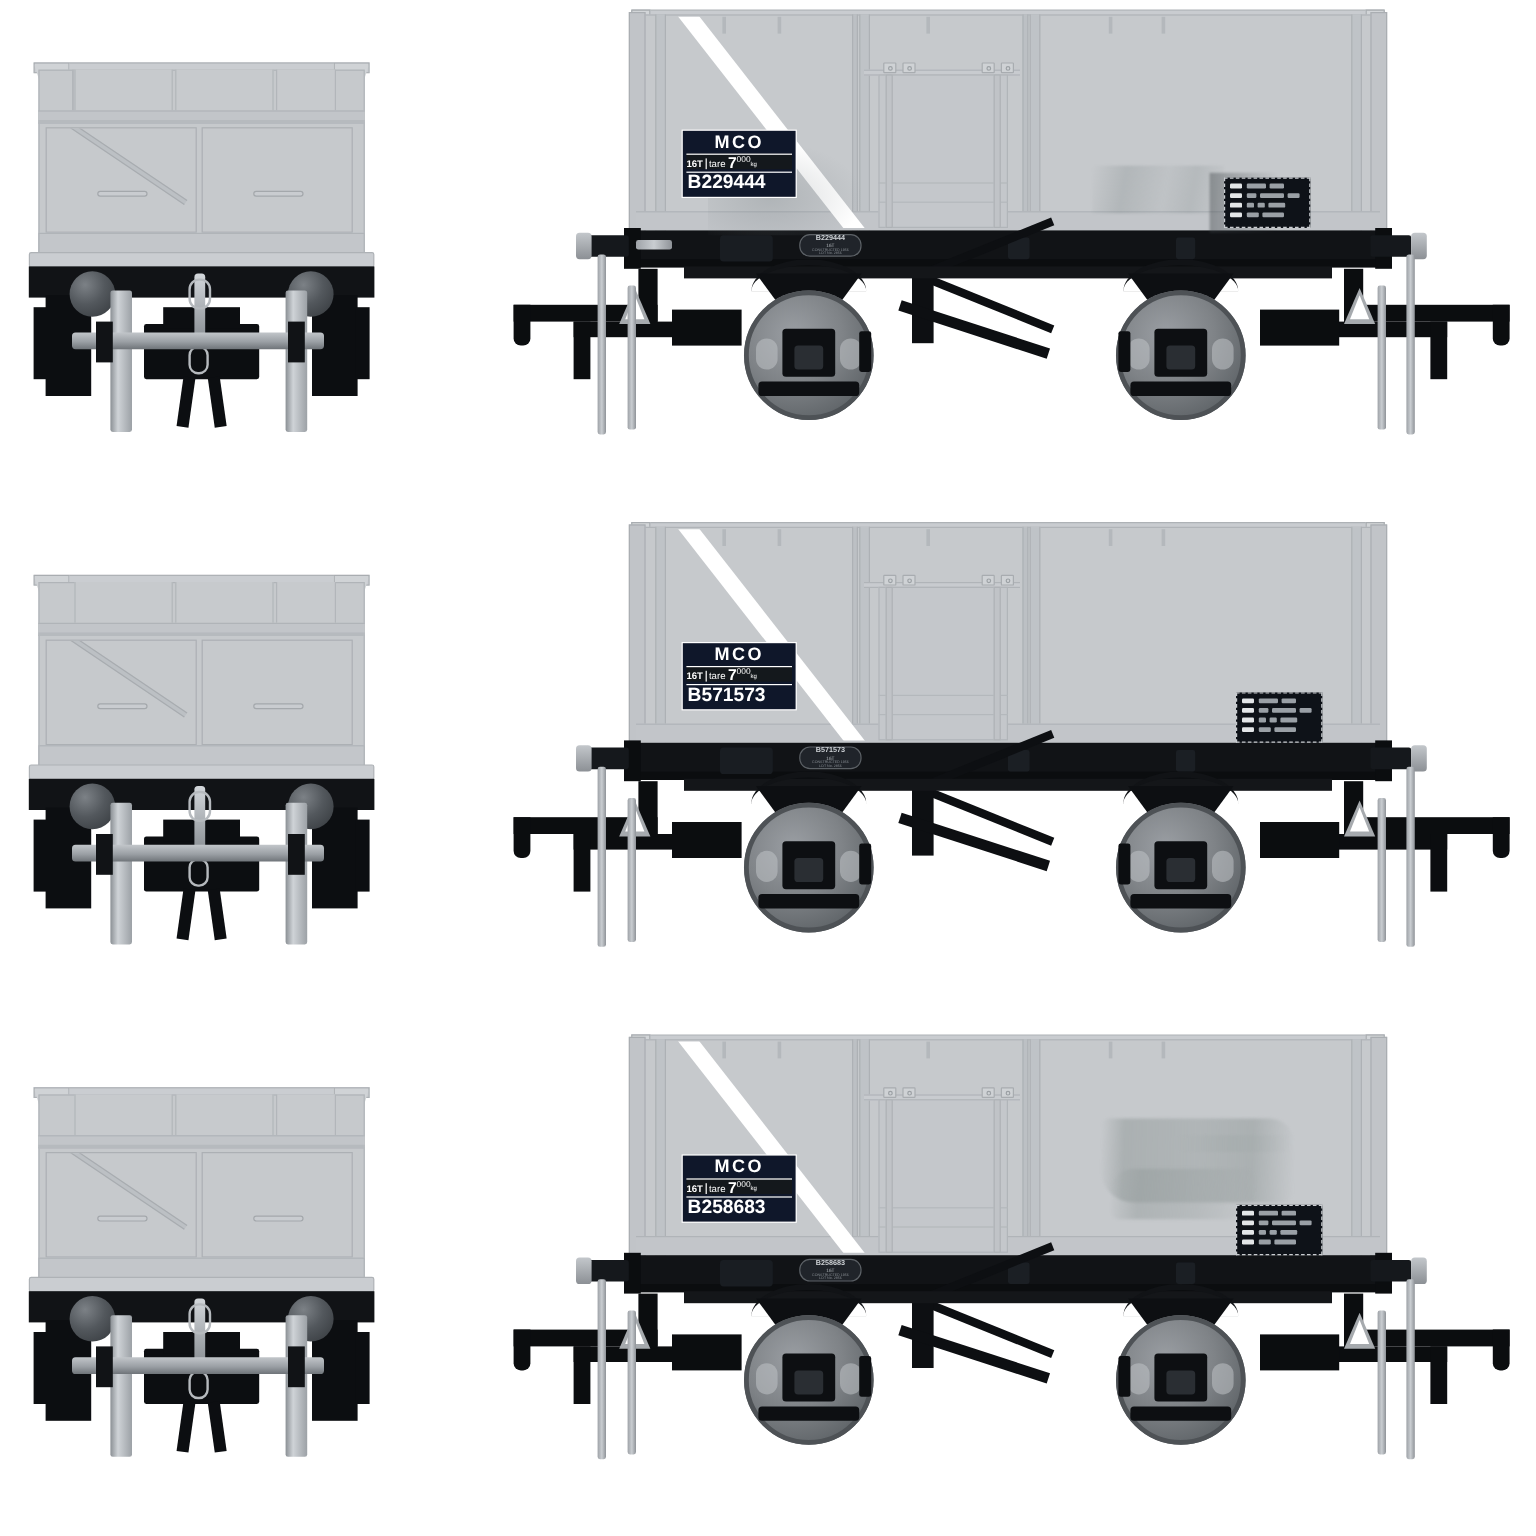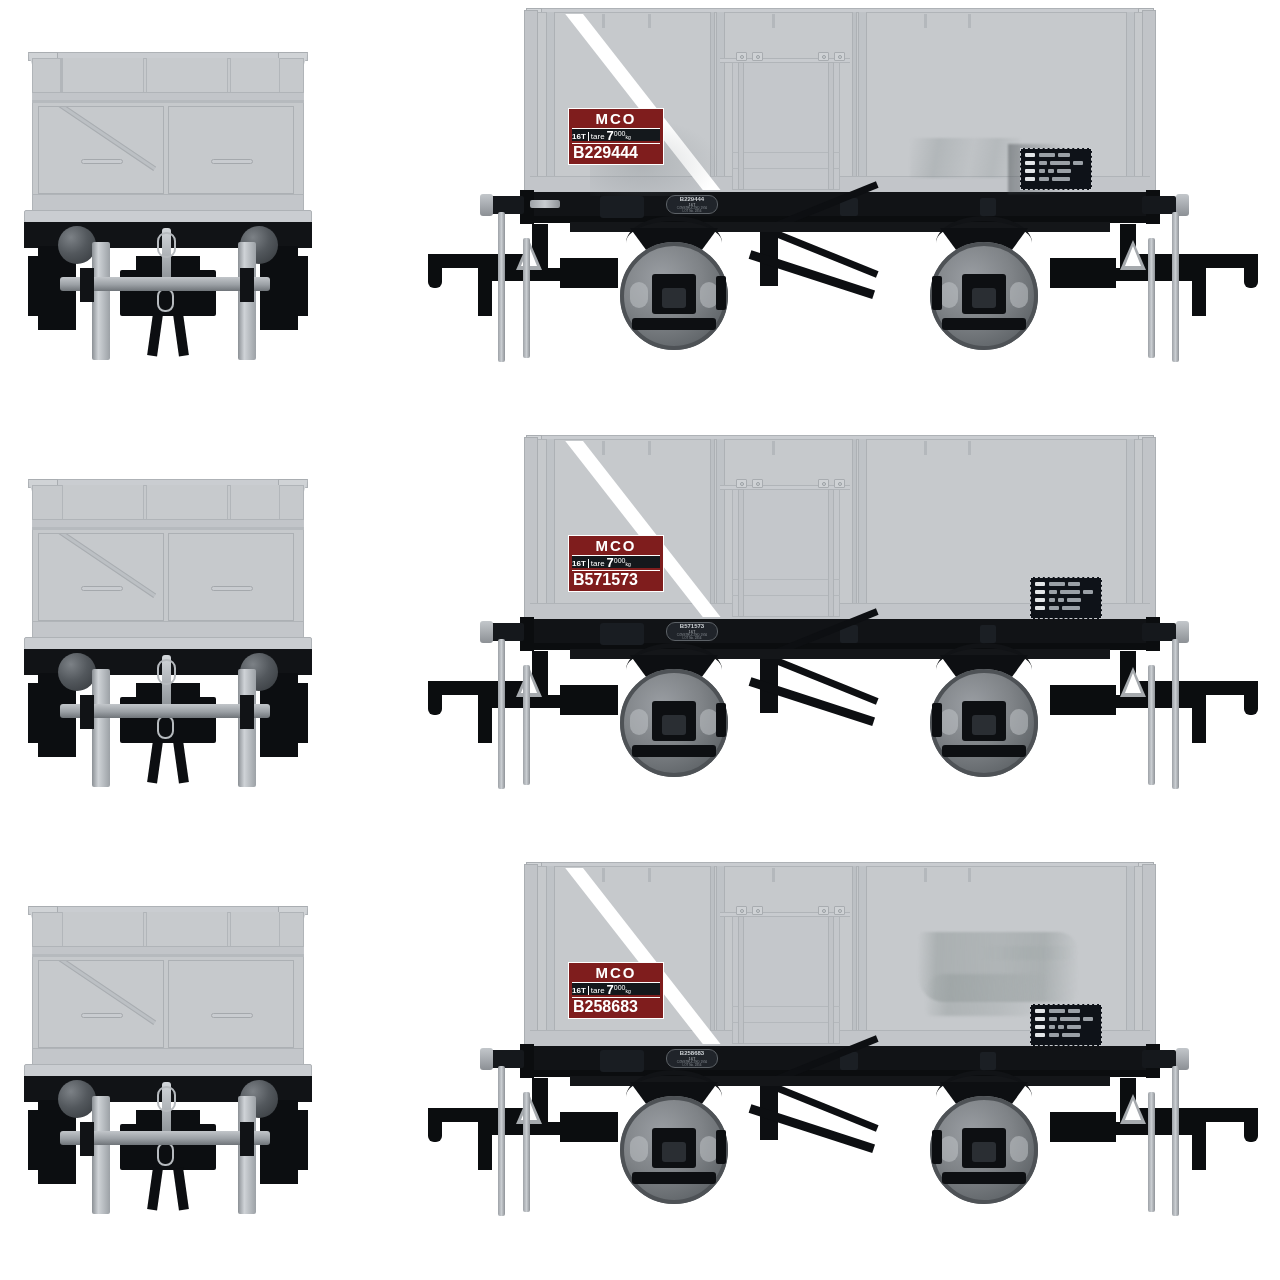--- a/index.html
+++ b/index.html
@@ -43,21 +43,21 @@
     border:1px solid #aeb2b6;box-sizing:border-box;}
   .hinge{position:absolute;top:0px;width:11px;height:9px;background:#cfd2d5;
     border:1px solid #a8acb0;box-sizing:border-box;border-radius:1px;}
   .hinge::after{content:"";position:absolute;left:3px;top:2px;width:4px;height:4px;
     border:1px solid #9ba0a4;border-radius:50%;box-sizing:border-box;}
   .door-hline{position:absolute;left:12px;width:108px;height:1px;background:#b4b8bc;}
 
   
   .mco-panel{position:absolute;z-index:6;width:96px;background:#ffffff;padding:1px;
     box-sizing:border-box;}
-  .mco-inner{background:#7f1d1d;padding:2px 3px 3px 3px;}
+  .mco-inner{background:#0f172a;padding:2px 3px 3px 3px;}
   .mco-title{color:#fff;font-weight:bold;font-size:15px;line-height:15px;letter-spacing:2px;
     text-align:center;font-family:"Liberation Sans",sans-serif;}
   .mco-mid{display:flex;align-items:flex-end;margin-top:2px;background:#14181c;
     border-top:1px solid #fff;padding-top:1px;}
   .mco-cap{color:#fff;font-size:8px;font-weight:bold;line-height:9px;padding-right:2px;
     border-right:1px solid #fff;}
   .mco-tare{color:#fff;font-size:8px;line-height:9px;padding:0 2px;}
   .mco-big{color:#fff;font-size:13px;font-weight:bold;line-height:11px;}
   .mco-sup{color:#fff;font-size:7px;line-height:7px;position:relative;top:-4px;}
   .mco-kg{color:#fff;font-size:5px;line-height:5px;position:relative;top:-1px;}

